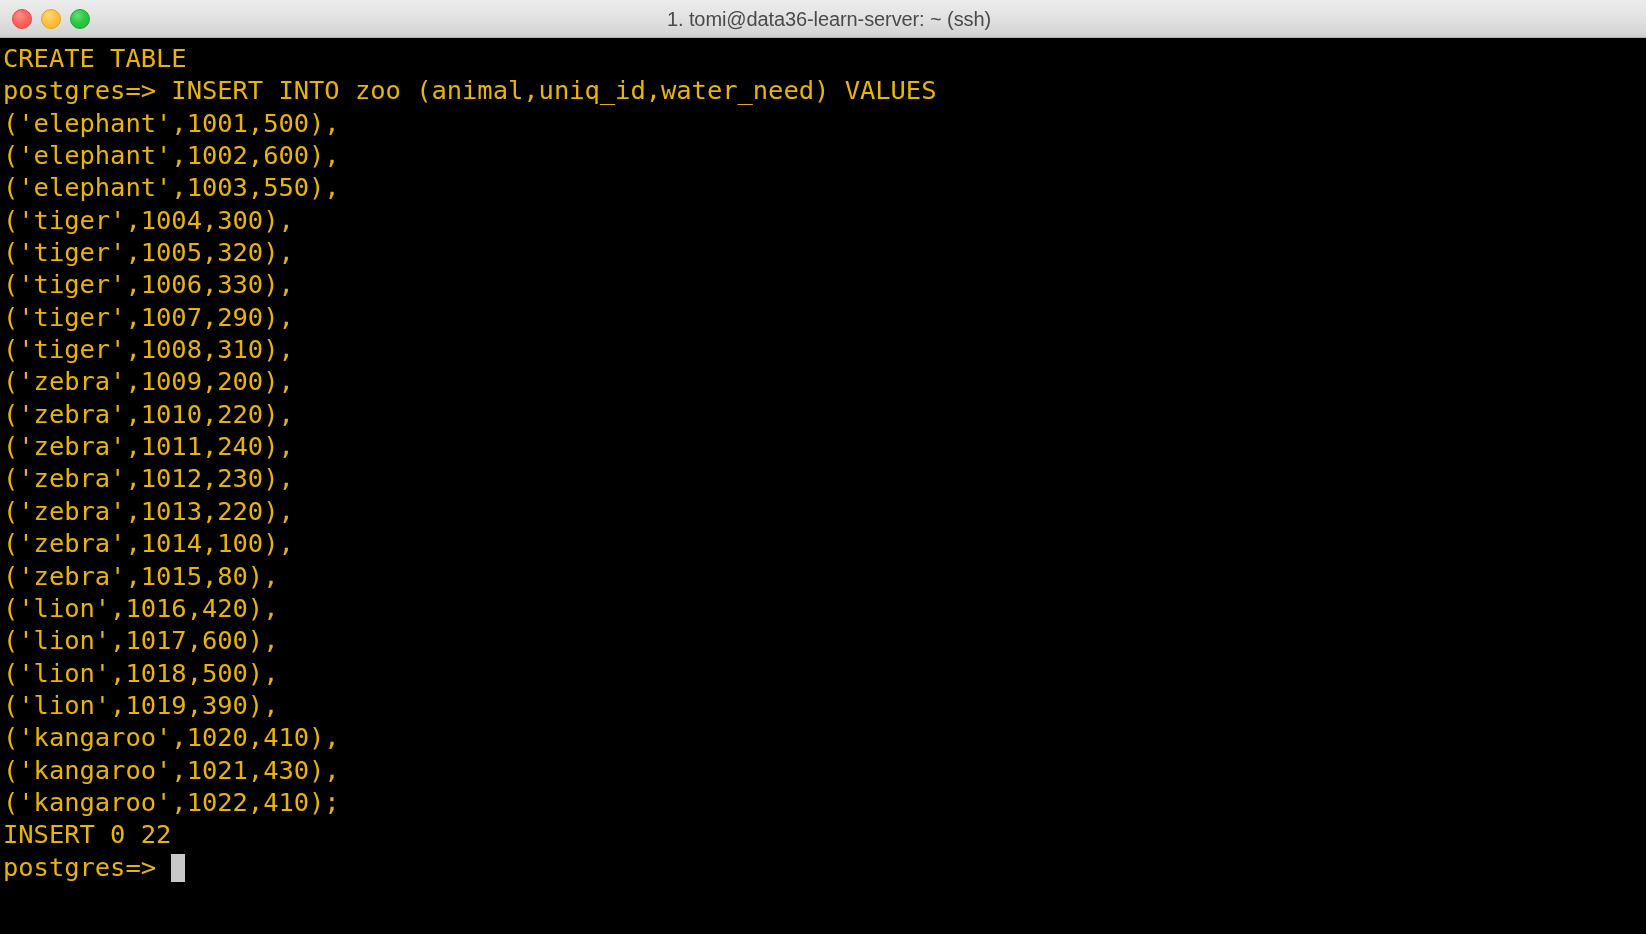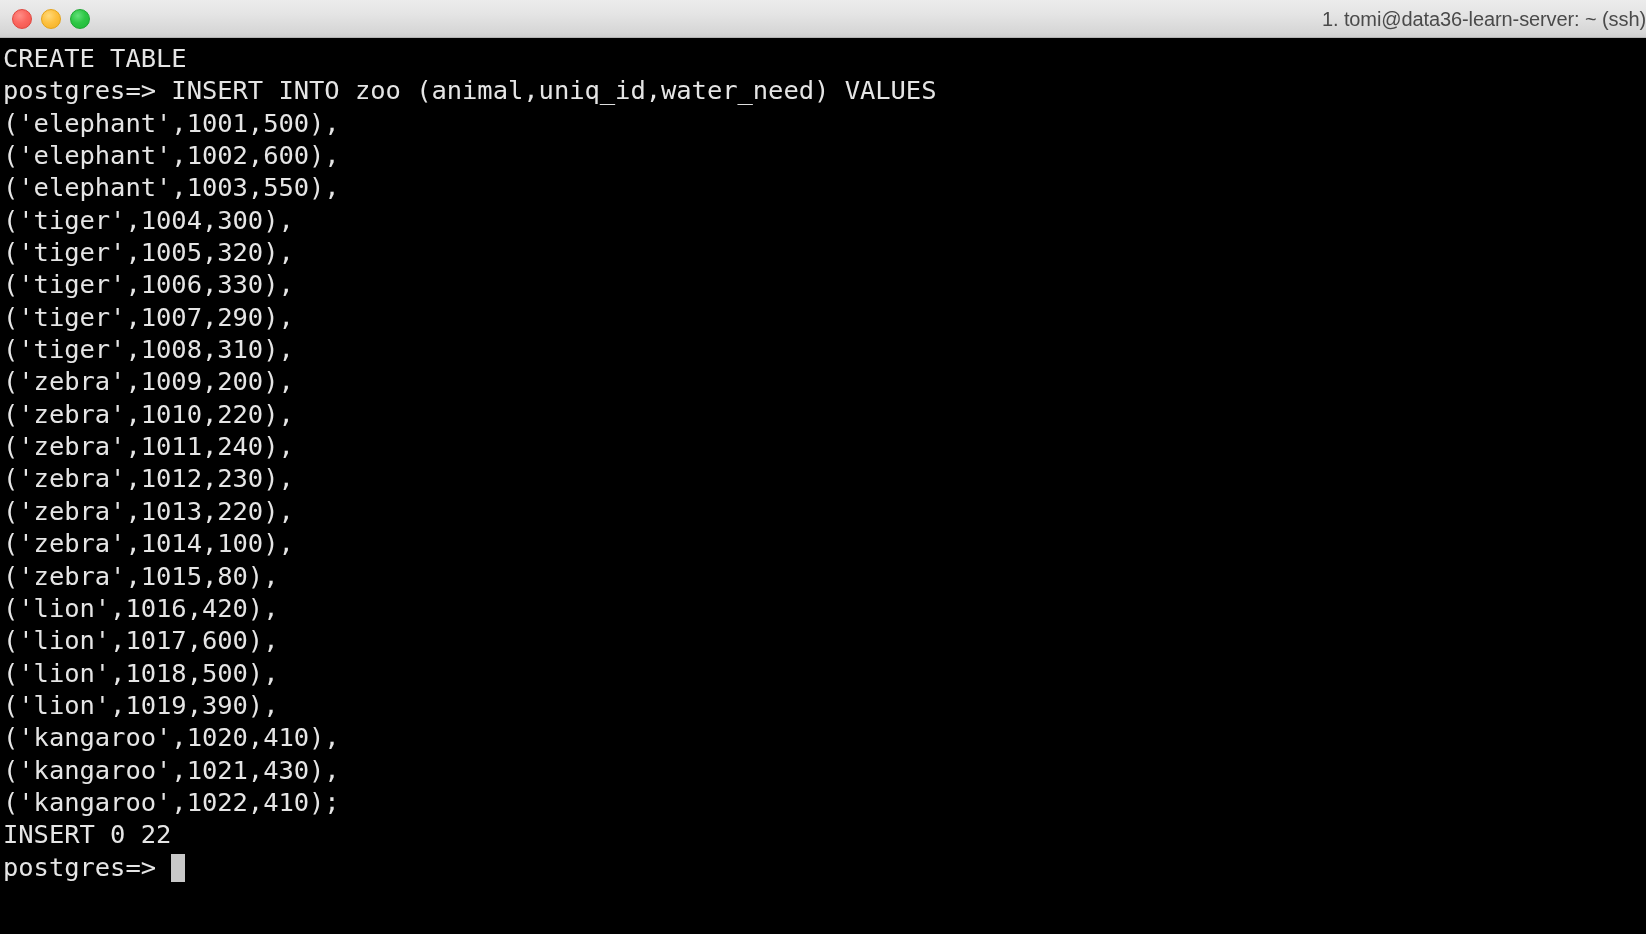--- a/index.html
+++ b/index.html
@@ -61,21 +61,21 @@
     box-sizing: border-box;
   }
   .light.zoom {
     background: radial-gradient(circle at 38% 32%, #63e07a 0%, #2ec745 45%, #1eb637 100%);
     border: 1px solid #1da832;
     box-sizing: border-box;
   }
 
   #title-text {
     width: 100%;
-    text-align: right;
+    text-align: center;
     font-family: "Liberation Sans", sans-serif;
     font-size: 20px;
     letter-spacing: -0.1px;
     color: #4a4a4a;
     line-height: 38px;
     white-space: nowrap;
     margin-left: 12px;
   }
 
   
@@ -90,21 +90,21 @@
 
   #terminal-screen {
     position: absolute;
     left: 3px;
     top: 4px;
     right: 0;
     bottom: 0;
     font-family: "DejaVu Sans Mono", monospace;
     font-size: 25.5px;
     line-height: 32.35px;
-    color: #e5e5e5;
+    color: #eab308;
     white-space: pre;
     letter-spacing: -0.05px;
   }
 
   .term-line {
     height: 32.35px;
     white-space: pre;
     display: block;
   }
 

